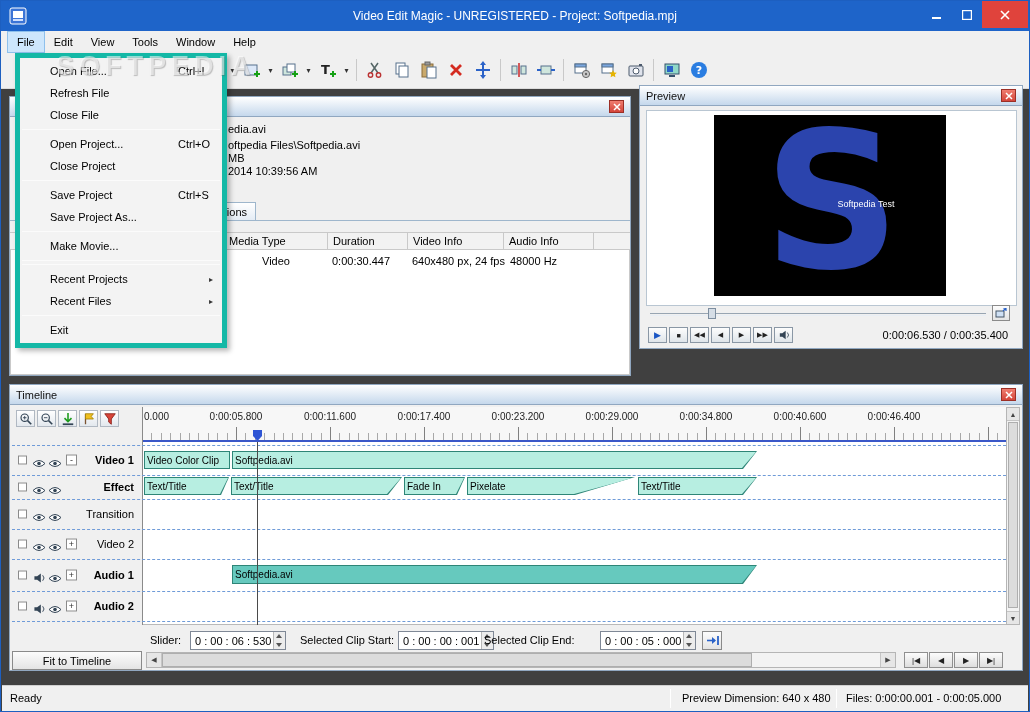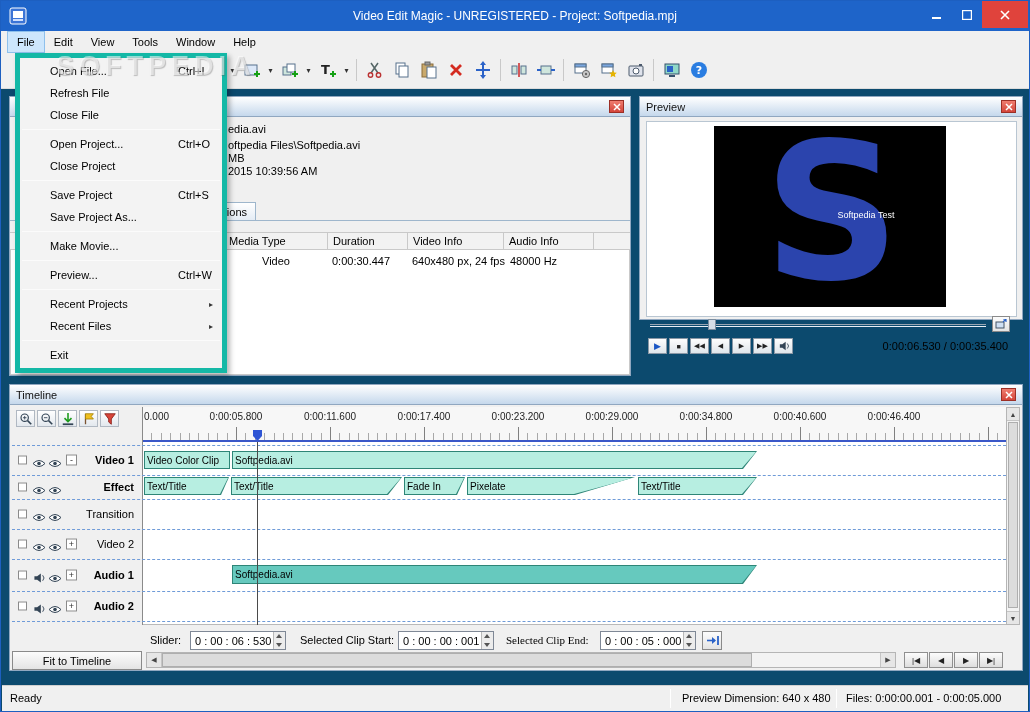--- a/index.html
+++ b/index.html
@@ -1,19 +1,19 @@
 <!DOCTYPE html>
 <html><head>
 <meta charset="utf-8">
 <style>
 * { margin:0; padding:0; box-sizing:border-box; }
 html,body { width:1030px; height:712px; }
 body { font-family:"Liberation Sans",sans-serif; background:#f0f0f0; position:relative; overflow:hidden; }
 .r { position:absolute; }
-.app { position:absolute; inset:0; border:1px solid #1d5fc0; background:#0c4a6e;padding-left:24px; }
+.app { position:absolute; inset:0; border:1px solid #1d5fc0; background:#404040;padding-left:24px; }
 
 
 .titlebar { position:absolute; left:0; top:0; right:0; height:30px; background:#1e64c9; display:flex; align-items:center; color:#fff; z-index:50; }
 .appicon { margin-left:8px; width:18px; height:18px; }
 .title { position:absolute; left:50%; transform:translateX(-50%); font-size:12px; white-space:nowrap; }
 .win-controls { position:absolute; right:1px; top:0; display:flex; height:27px; }
 .wbtn { width:30px; height:27px; display:flex; align-items:center; justify-content:center; }
 .wbtn.close { width:46px; background:#e0433c; }
 
 
@@ -270,39 +270,39 @@
     <div class="phead">
       <div class="pclose">
           <svg width="8" height="8" viewBox="0 0 8 8">
             <path d="M1 1 L7 7 M7 1 L1 7" stroke="#fff" stroke-width="1.5"></path>
           </svg>
         </div>
     </div>
     <div class="infoline" style="left:218px;top:26px;">edia.avi</div>
     <div class="infoline" style="left:218px;top:42px;">oftpedia Files\Softpedia.avi</div>
     <div class="infoline" style="left:218px;top:55px;">MB</div>
-    <div class="infoline" style="left:218px;top:68px;">2015 10:39:56 AM</div>
+    <div class="infoline" style="left:218px;top:68px;">2014 10:39:56 AM</div>
     <div class="tab" style="left:150px;top:105px;width:96px;height:18px;">nsitions</div>
     <div class="tabline" style="left:0;top:123px;width:620px;"></div>
     <div class="listarea" style="left:0px;top:135px;width:620px;height:143px;"></div>
     <div class="grid-head" style="left:0px;top:135px;width:620px;height:18px;">
       <div class="gh-cell" style="left:214px;width:104px;">Media Type</div>
       <div class="gh-cell" style="left:318px;width:80px;">Duration</div>
       <div class="gh-cell" style="left:398px;width:96px;">Video Info</div>
       <div class="gh-cell" style="left:494px;width:90px;">Audio Info</div>
     </div>
     <div>
       <div class="gcell" style="left:252px;top:158px;">Video</div>
       <div class="gcell" style="left:322px;top:158px;">0:00:30.447</div>
       <div class="gcell" style="left:402px;top:158px;">640x480 px, 24 fps</div>
       <div class="gcell" style="left:500px;top:158px;">48000 Hz</div>
     </div>
   </div>
 
-  <div class="panel" style="left:638px;top:95px;width:384px;height:224px;text-decoration:underline;">
+  <div class="panel" style="left:638px;top:84px;width:384px;height:264px;text-decoration:underline;">
     <div class="phead">
       <span>Preview</span>
       <div class="pclose">
           <svg width="8" height="8" viewBox="0 0 8 8">
             <path d="M1 1 L7 7 M7 1 L1 7" stroke="#fff" stroke-width="1.5"></path>
           </svg>
         </div>
     </div>
     <div class="vidbox" style="left:6px;top:24px;width:371px;height:196px;"></div>
     <div class="video" style="left:74px;top:29px;width:232px;height:181px;">
@@ -533,21 +533,21 @@
         </span>
     </div>
     <div class="ctl-label" style="left:290px;top:249px;">Selected Clip Start:</div>
     <div class="spin" style="left:388px;top:246px;width:96px;">
       <span class="spin-val">0 : 00 : 00 : 001</span>
       <span class="spin-btns">
           <span class="sbtn up"></span>
           <span class="sbtn dn"></span>
         </span>
     </div>
-    <div class="ctl-label" style="left:496px;top:249px;font-family:Liberation Serif, serif;">Selected Clip End:</div>
+    <div class="ctl-label" style="left:474px;top:249px;">Selected Clip End:</div>
     <div class="spin" style="left:590px;top:246px;width:96px;">
       <span class="spin-val">0 : 00 : 05 : 000</span>
       <span class="spin-btns">
           <span class="sbtn up"></span>
           <span class="sbtn dn"></span>
         </span>
     </div>
     <div class="btn" style="left:692px;top:246px;width:20px;height:19px;">
         <svg width="13" height="11" viewBox="0 0 13 11">
           <path d="M1 5.5 h8" stroke="#2a62c8" stroke-width="1.6"></path>
@@ -595,24 +595,20 @@
         <span class="mi-short">Ctrl+S</span>
       </div>
     <div class="menu-item">
         <span class="mi-label">Save Project As...</span>
       </div>
     <div class="menu-sep"></div>
     <div class="menu-item">
         <span class="mi-label">Make Movie...</span>
       </div>
     <div class="menu-sep"></div>
-    <div class="menu-item">
-        <span class="mi-label">Preview...</span>
-        <span class="mi-short">Ctrl+W</span>
-      </div>
     <div class="menu-sep"></div>
     <div class="menu-item">
         <span class="mi-label">Recent Projects</span>
         <span class="mi-arrow">▸</span>
       </div>
     <div class="menu-item">
         <span class="mi-label">Recent Files</span>
         <span class="mi-arrow">▸</span>
       </div>
     <div class="menu-sep"></div>

